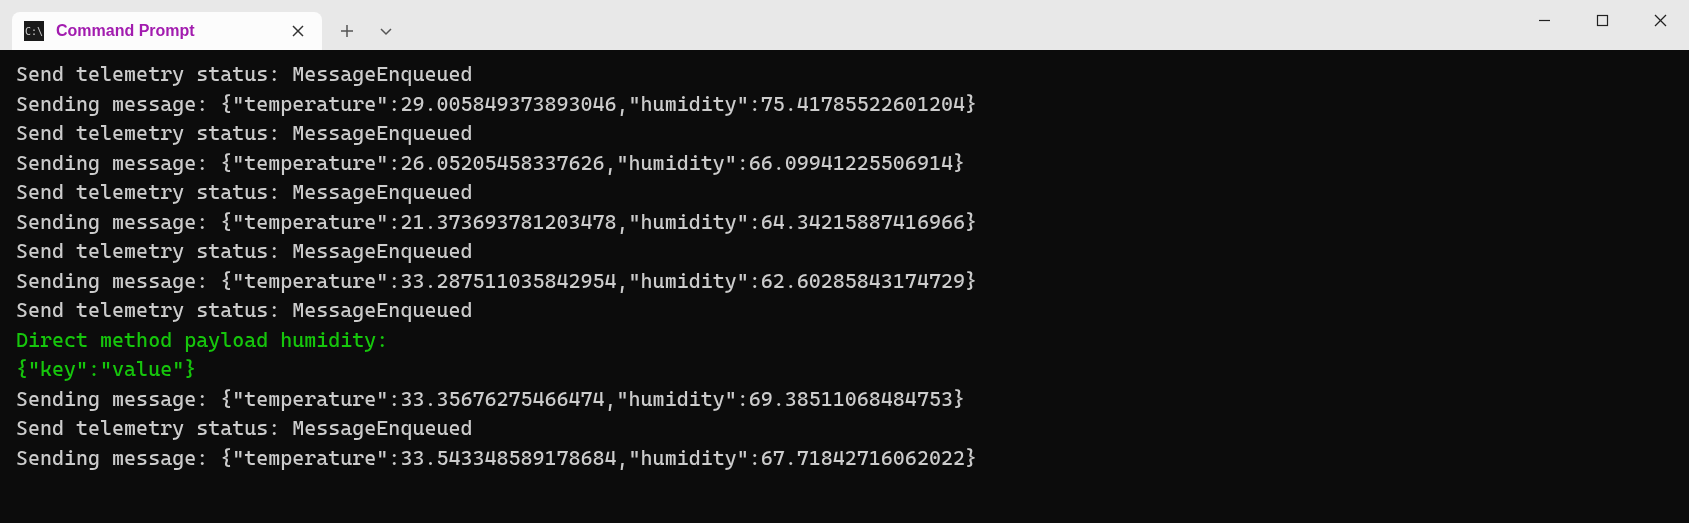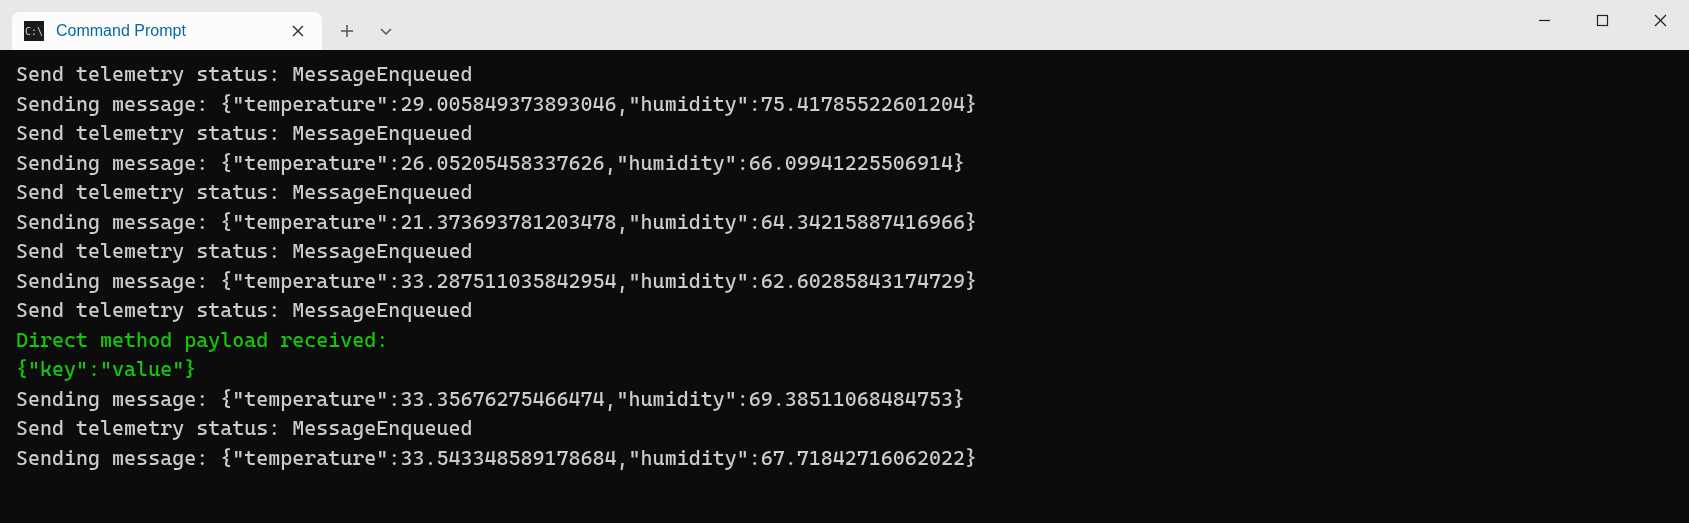--- a/index.html
+++ b/index.html
@@ -48,22 +48,23 @@
       margin-right: 12px;
       display: flex;
       align-items: center;
       justify-content: center;
       font-size: 10px;
       color: #ccc;
       font-family: monospace;
     }
     .tab-title {
       font-size: 16px;
-      color: #0369a1;
+      color: #a21caf;
       flex: 1;
+      font-weight: bold;
     }
     .tab-close {
       width: 24px;
       height: 24px;
       display: flex;
       align-items: center;
       justify-content: center;
       cursor: pointer;
       border-radius: 4px;
     }
@@ -197,19 +198,19 @@
   <div class="terminal" id="terminal-content">
   <div class="line">Send telemetry status: MessageEnqueued</div>
       <div class="line">Sending message: {"temperature":29.005849373893046,"humidity":75.41785522601204}</div>
       <div class="line">Send telemetry status: MessageEnqueued</div>
       <div class="line">Sending message: {"temperature":26.05205458337626,"humidity":66.09941225506914}</div>
       <div class="line">Send telemetry status: MessageEnqueued</div>
       <div class="line">Sending message: {"temperature":21.373693781203478,"humidity":64.34215887416966}</div>
       <div class="line">Send telemetry status: MessageEnqueued</div>
       <div class="line">Sending message: {"temperature":33.287511035842954,"humidity":62.60285843174729}</div>
       <div class="line">Send telemetry status: MessageEnqueued</div>
-      <div class="line green">Direct method payload received:</div>
+      <div class="line green">Direct method payload humidity:</div>
       <div class="line green">{"key":"value"}</div>
       <div class="line">Sending message: {"temperature":33.35676275466474,"humidity":69.38511068484753}</div>
       <div class="line">Send telemetry status: MessageEnqueued</div>
       <div class="line">Sending message: {"temperature":33.543348589178684,"humidity":67.71842716062022}</div>
     </div>
 </div>
 
 </body></html>

